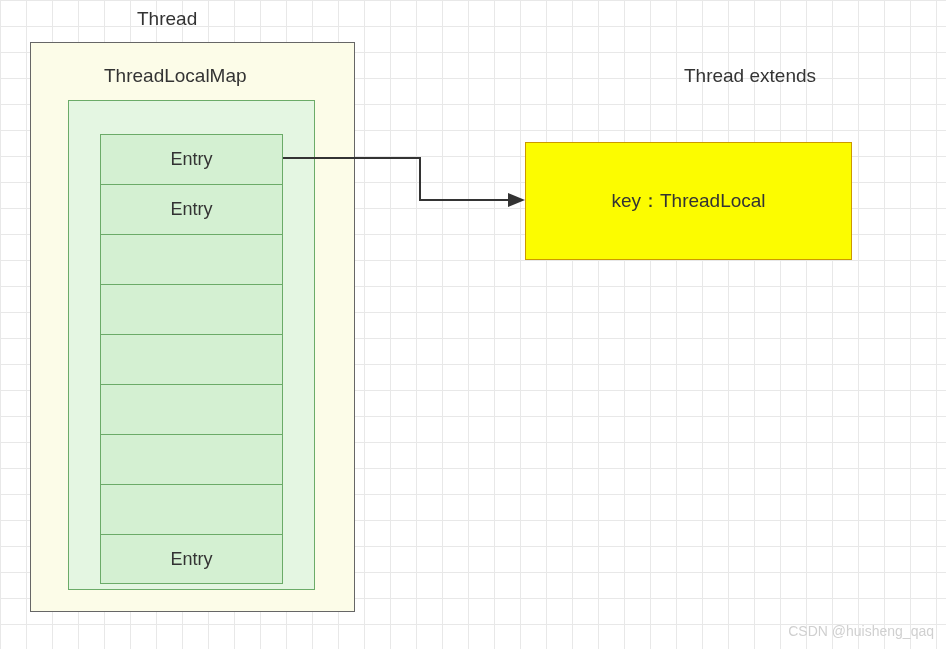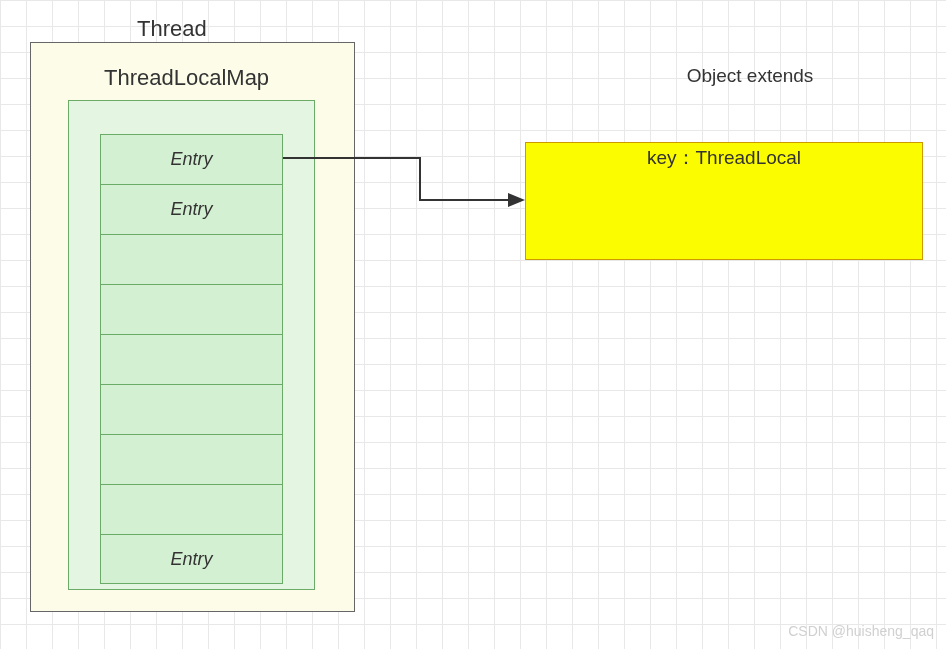--- a/index.html
+++ b/index.html
@@ -16,54 +16,53 @@
         linear-gradient(to bottom, #e8e8e8 1px, transparent 1px);
       background-size: 26px 26px;
       position: relative;
       font-family: Arial, "Microsoft YaHei", sans-serif;
       font-size: 17px;
       color: #333;
     }
     .thread-label {
       position: absolute;
       left: 137px;
-      top: 16px;
-      font-size: 22px;
+      top: 8px;
+      font-size: 19px;
     }
     .thread-box {
       position: absolute;
       left: 30px;
       top: 42px;
       width: 325px;
       height: 570px;
       background-color: #fcfce8;
       border: 1.5px solid #666;
     }
     .map-label {
       position: absolute;
       left: 104px;
       top: 65px;
-      font-size: 22px;
+      font-size: 19px;
     }
     .map-box {
       position: absolute;
       left: 68px;
       top: 100px;
       width: 247px;
       height: 490px;
       background-color: #e4f6e2;
       border: 1.5px solid #6bab68;
     }
     .entries {
       position: absolute;
       left: 100px;
       top: 134px;
       display: flex;
       flex-direction: column;
-      font-style: italic;
     }
     .entry {
       width: 183px;
       height: 50px;
       background-color: #d4f0d2;
       border: 1.5px solid #6bab68;
       border-bottom: none;
       display: flex;
       align-items: center;
       justify-content: center;
@@ -78,28 +77,28 @@
       top: 63px;
       font-size: 19px;
       text-align: center;
       line-height: 1.4;
       width: 360px;
     }
     .entry-detail-box {
       position: absolute;
       left: 525px;
       top: 142px;
-      width: 398px;
+      width: 327px;
       height: 118px;
       background-color: #fcfc00;
       border: 1.5px solid #cc9900;
       display: flex;
       flex-direction: column;
       align-items: center;
-      justify-content: flex-start;
+      justify-content: center;
       font-size: 19px;
       line-height: 1.6;
     }
     .watermark {
       position: absolute;
       right: 12px;
       bottom: 10px;
       color: #d0d0d0;
       font-size: 14px;
       text-align: center;
@@ -128,21 +127,21 @@
   <div class="entry"></div>
   <div class="entry"></div>
   <div class="entry"></div>
   <div class="entry"></div>
   <div class="entry"></div>
   <div class="entry"></div>
   <div class="entry">Entry</div>
 </div>
 
 <div class="entry-title">
-  <div>Object extends</div>
+  <div>Thread extends</div>
 </div>
 
 <div class="entry-detail-box">
   <div>key：ThreadLocal</div>
 </div>
 
 <svg class="arrow" width="260" height="60">
   <path d="M 3 3 L 140 3 L 140 45 L 230 45" stroke="#333" stroke-width="2" fill="none"></path>
   <polygon points="245,45 228,38 228,52" fill="#333"></polygon>
 </svg>

